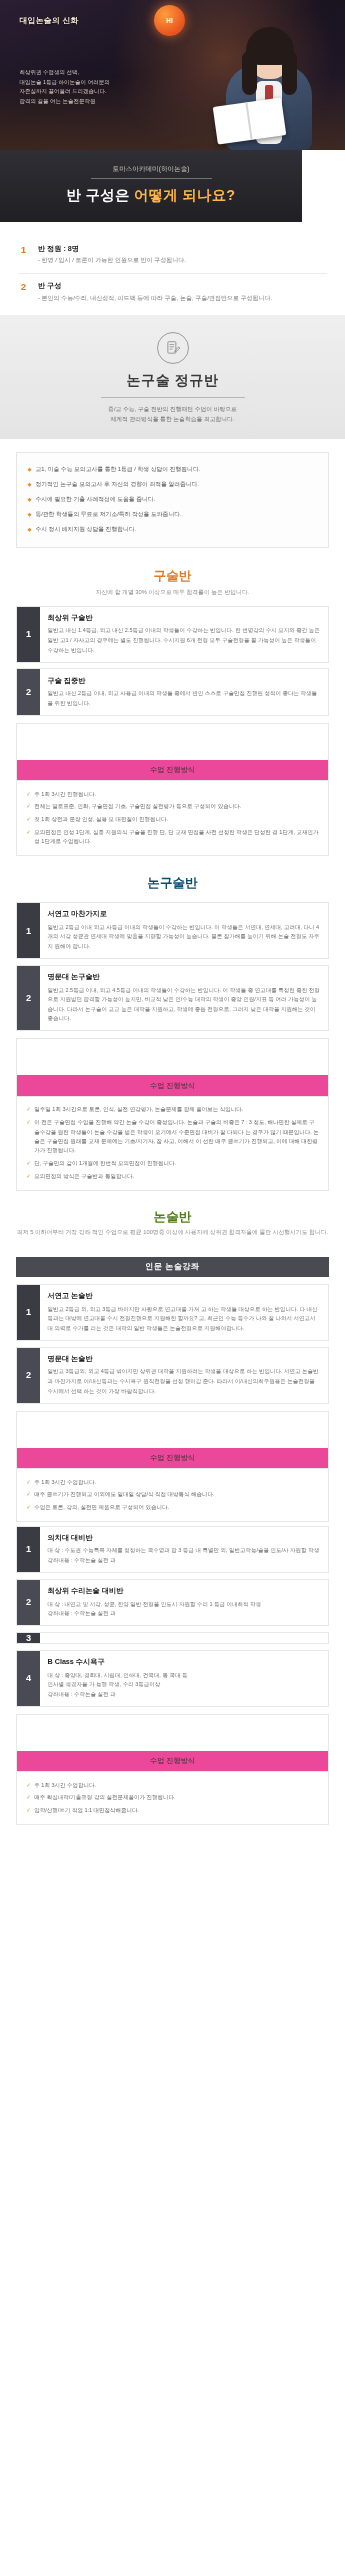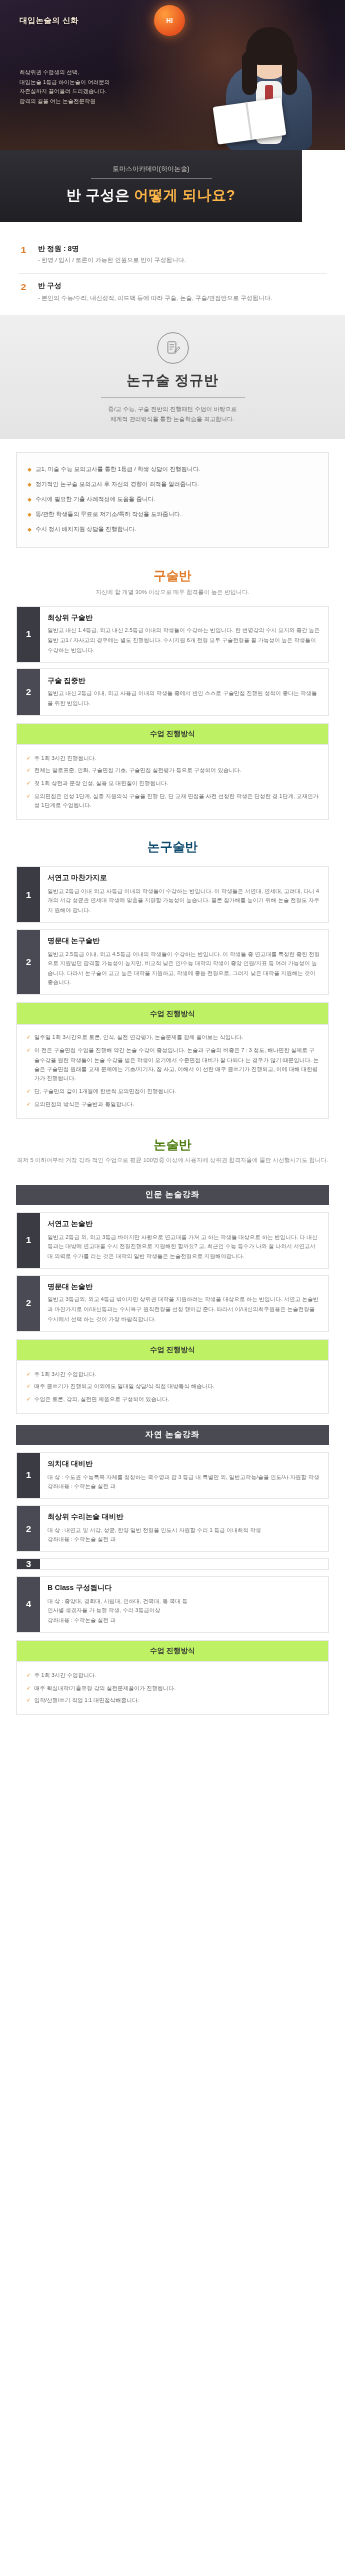--- a/index.html
+++ b/index.html
@@ -161,23 +161,24 @@
     font-size: 9.2px; font-weight: bold;
   }
   .card.alt .num { background: #4a4a55; }
   .card .body { padding: 6.3px 7.5px; }
   .card .body .h { font-size: 7.2px; font-weight: bold; color: #222; margin-bottom: 3.5px; }
   .card .body .p { font-size: 5.5px; color: #6f6f6f; line-height: 1.75; }
 
   
   .proc { margin: 7px 16px 3.5px; border: 0.6px solid #e8e8e8; }
   .proc .ph {
-    background: #bef264; padding: 5.2px 0; text-align: center;
-    font-size: 7.2px; font-weight: bold; color: #333;
+    background: #ec4899; padding: 5.2px 0; text-align: center;
+    font-size: 7.2px; font-weight: normal; color: #333;
     border-bottom: 0.6px solid #e8e8e8;
+    margin-top: 36px;
   }
   .proc .pb { padding: 7px 9.2px; }
   .proc .li { display: flex; font-size: 5.5px; color: #666; line-height: 1.7; padding: 1.7px 0; }
   .proc .li .mk { color: #e0912a; margin-right: 3.5px; flex: 0 0 auto; }
 
   
   .subbar {
     margin: 10.4px 16px 7px; padding: 4.6px 0; text-align: center;
     background: #4a4a52; color: #fff; font-size: 8px; font-weight: bold;
     letter-spacing: 0.6px;
@@ -397,21 +398,20 @@
           <span class="mk">✓</span>
           <span>매주 글쓰기가 진행되고 이외에도 일대일 상담/식 직접 대방동식 해습니다.</span>
         </div>
       <div class="li">
           <span class="mk">✓</span>
           <span>수업은 토론, 강의, 실전면 제품으로 구성되어 있습니다.</span>
         </div>
     </div>
   </div>
 
-  <div class="subbar">자연 논술강좌</div>
 
   <div class="cards">
     <div class="card">
       <div class="num">1</div>
       <div class="body">
         <div class="h">의치대 대비반</div>
         <div class="p">
           <span style="display:block">대 상 : 수도권 수능특목 자체를 정정하는 국수영과 합 3 등급 내 특별만 외, 일반고학능/술을 인도/사 자원할 학생</span>
           <span style="display:block">강좌내용 : 수학논술 실전 과</span>
         </div>
@@ -426,21 +426,21 @@
           <span style="display:block">강좌내용 : 수학논술 실전 과</span>
         </div>
       </div>
     </div>
     <div class="card">
       <div class="num">3</div>
     </div>
     <div class="card alt">
       <div class="num">4</div>
       <div class="body">
-        <div class="h">B Class 구성됩니다</div>
+        <div class="h">B Class 수시욕구</div>
         <div class="p">
           <span style="display:block;white-space:pre-line">대 상 : 중앙대, 경희대, 시립대, 인하대, 건국대, 동 국대 등
 인사별 생겼자율 가 능행 학생, 수리 3등급이상</span>
           <span style="display:block">강좌내용 : 수학논술 실전 과</span>
         </div>
       </div>
     </div>
   </div>
 
   <div class="proc">

